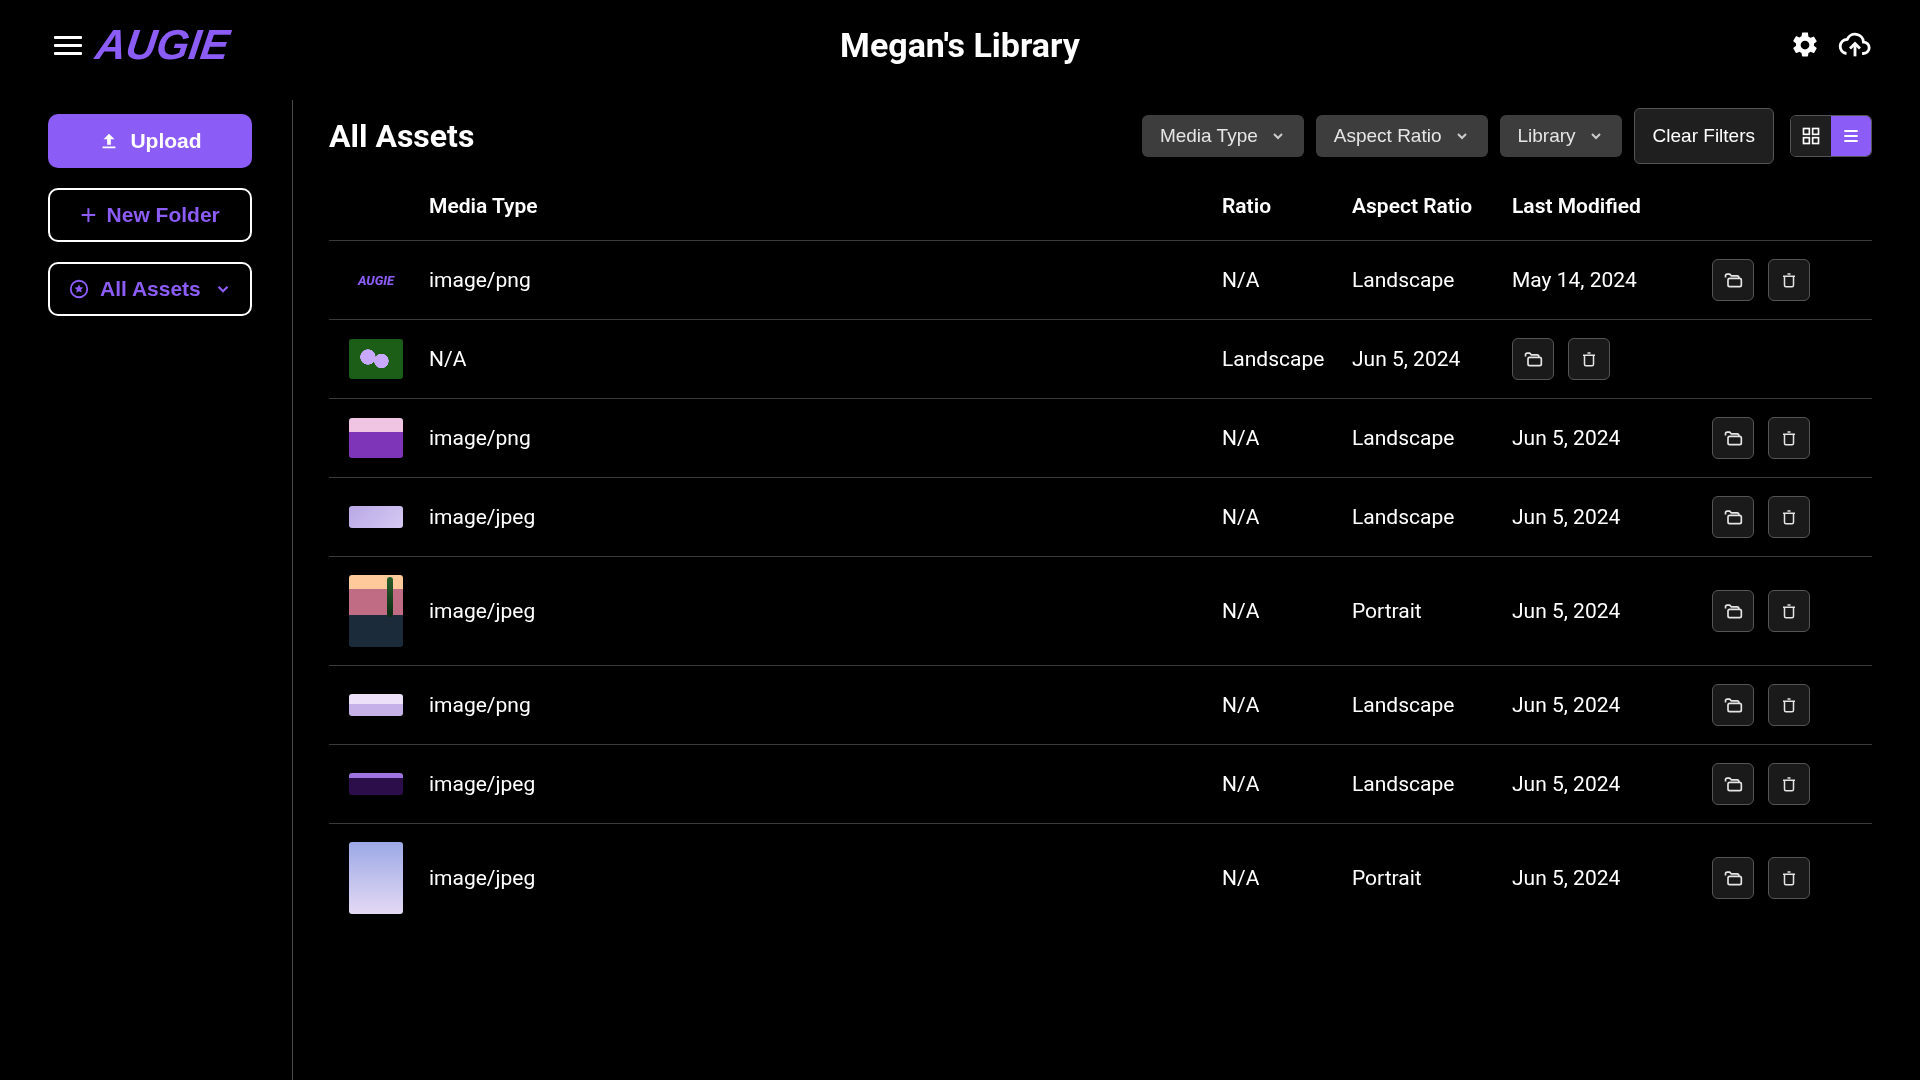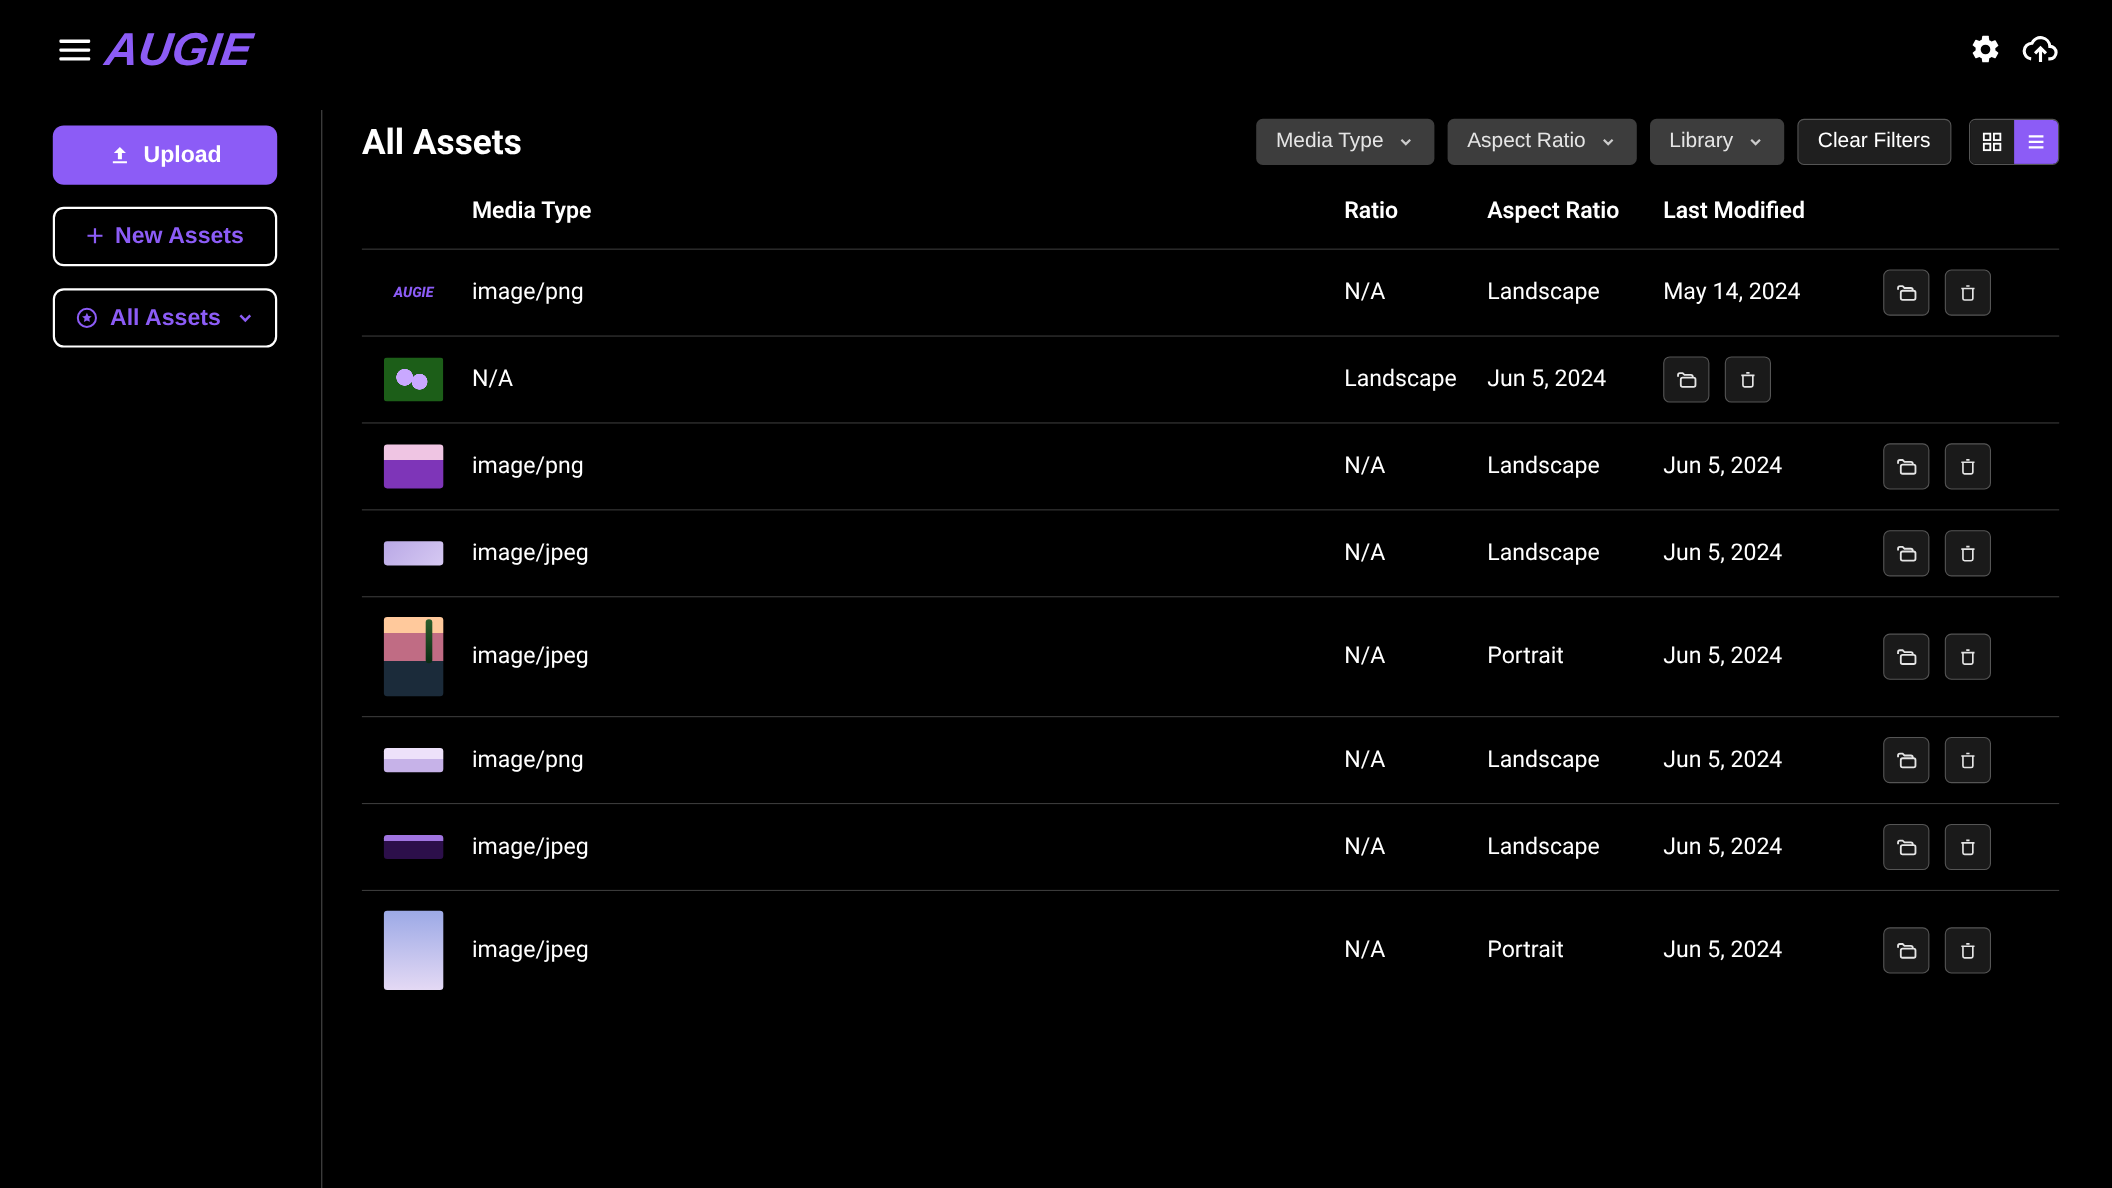--- a/index.html
+++ b/index.html
@@ -27,21 +27,21 @@
   .btn { height: 54px; border-radius: 10px; display:flex; align-items:center; justify-content:center; gap:10px; font-size: 21px; font-weight:600; cursor:pointer; }
   .btn-upload { background:#8C5CF6; color:#fff; border:none; width: 204px; }
   .btn-outline { background:#000; color:#8C5CF6; border:2px solid #fff; width: 204px; }
   .btn-outline .plus, .btn-outline .star, .btn-outline .chev { color:#8C5CF6; }
 
   
   .topbar { display:flex; align-items:center; justify-content:space-between; margin-bottom: 30px; }
   .heading { font-size: 32px; font-weight: 700; }
   .controls { display:flex; align-items:center; gap:12px; }
   .filter-pill { height:42px; padding: 0 18px; border-radius:6px; background:#3D3D3D; color:#E5E5E5; border:none; display:flex; align-items:center; gap:12px; font-size:19px; cursor:pointer; }
-  .clear-pill { height:42px; padding: 0 18px; border-radius:6px; background:#1F1F1F; color:#fff; border:1px solid #555; font-size:19px; cursor:pointer; }
+  .clear-pill { height:56px; padding: 0 18px; border-radius:6px; background:#1F1F1F; color:#fff; border:1px solid #555; font-size:19px; cursor:pointer; }
   .view-toggle { display:flex; border:1px solid #555; border-radius:6px; overflow:hidden; margin-left:4px; }
   .view-toggle button { width:40px; height:40px; border:none; background:#1F1F1F; color:#fff; display:flex; align-items:center; justify-content:center; cursor:pointer; }
   .view-toggle button.active { background:#8C5CF6; }
 
   
   .thead { display:grid; grid-template-columns: 100px 1fr 130px 160px 200px 160px; align-items:center; font-size:21px; font-weight:600; color:#fff; padding: 0 0 22px 0; }
   .row { display:grid; grid-template-columns: 100px 1fr 130px 160px 200px 160px; align-items:center; border-top:1px solid #3A3A3A; padding: 18px 0; font-size:21px; }
   .thumb { width:54px; height:40px; border-radius:3px; margin-left: 20px; }
   .thumb.tall { height: 72px; width: 54px; }
   .thumb.short { height: 22px; }
@@ -68,20 +68,21 @@
   <button class="menu-btn">
     <span class="menu-lines">
       <span></span>
         <span></span>
         <span></span>
     </span>
   </button>
   <div class="logo">
     <span class="logo-text">AUGIE</span>
   </div>
+  <div class="title">Megan's Library</div>
   <div class="header-right">
     <button class="icon-btn">
       <svg width="30" height="30" viewBox="0 0 24 24" fill="#fff">
           <path d="M19.14 12.94a7.14 7.14 0 0 0 .05-.94 7.14 7.14 0 0 0-.05-.94l2.03-1.58a.5.5 0 0 0 .12-.64l-1.92-3.32a.5.5 0 0 0-.61-.22l-2.39.96a7.03 7.03 0 0 0-1.62-.94l-.36-2.54A.5.5 0 0 0 13.9 2h-3.8a.5.5 0 0 0-.49.42l-.36 2.54c-.58.24-1.12.55-1.62.94l-2.39-.96a.5.5 0 0 0-.61.22L2.71 8.48a.5.5 0 0 0 .12.64l2.03 1.58c-.03.31-.05.63-.05.94s.02.63.05.94L2.83 14.16a.5.5 0 0 0-.12.64l1.92 3.32c.14.24.43.34.61.22l2.39-.96c.5.39 1.04.7 1.62.94l.36 2.54c.04.24.25.42.49.42h3.8c.24 0 .45-.18.49-.42l.36-2.54c.58-.24 1.12-.55 1.62-.94l2.39.96c.18.12.47.02.61-.22l1.92-3.32a.5.5 0 0 0-.12-.64l-2.03-1.58ZM12 15.5A3.5 3.5 0 1 1 12 8.5a3.5 3.5 0 0 1 0 7Z"></path>
         </svg>
     </button>
     <button class="icon-btn">
       <svg width="34" height="30" viewBox="0 0 24 20" fill="none" stroke="#fff" stroke-width="2">
           <path d="M6 16a5 5 0 0 1 .5-9.97A6 6 0 0 1 18 8a4 4 0 0 1 0 8h-1"></path>
           <path d="M12 18V9"></path>
@@ -95,21 +96,21 @@
 
   <div class="sidebar">
     <button class="btn btn-upload">
       <svg width="22" height="22" viewBox="0 0 24 24" fill="#fff">
           <path d="M5 20h14v-2H5v2Zm7-16-6 6h4v6h4v-6h4l-6-6Z"></path>
         </svg>
       <span>Upload</span>
     </button>
     <button class="btn btn-outline">
       <span class="plus" style="font-size:28px; font-weight:400; line-height:0;">+</span>
-      <span>New Assets</span>
+      <span>New Folder</span>
     </button>
     <button class="btn btn-outline" style="justify-content:space-between; padding:0 18px;">
       <span style="display:flex; align-items:center; gap:10px;">
         <svg class="star" width="22" height="22" viewBox="0 0 24 24" fill="none" stroke="#8C5CF6" stroke-width="2">
             <circle cx="12" cy="12" r="9"></circle>
             <path d="m12 7 1.5 3 3.3.3-2.5 2.2.7 3.3L12 14.5 9 16l.7-3.3-2.5-2.2 3.3-.3L12 7Z" fill="#8C5CF6" stroke="none"></path>
           </svg>
         <span>All Assets</span>
       </span>
       <svg class="chev" width="18" height="18" viewBox="0 0 24 24" fill="none" stroke="#8C5CF6" stroke-width="3">

